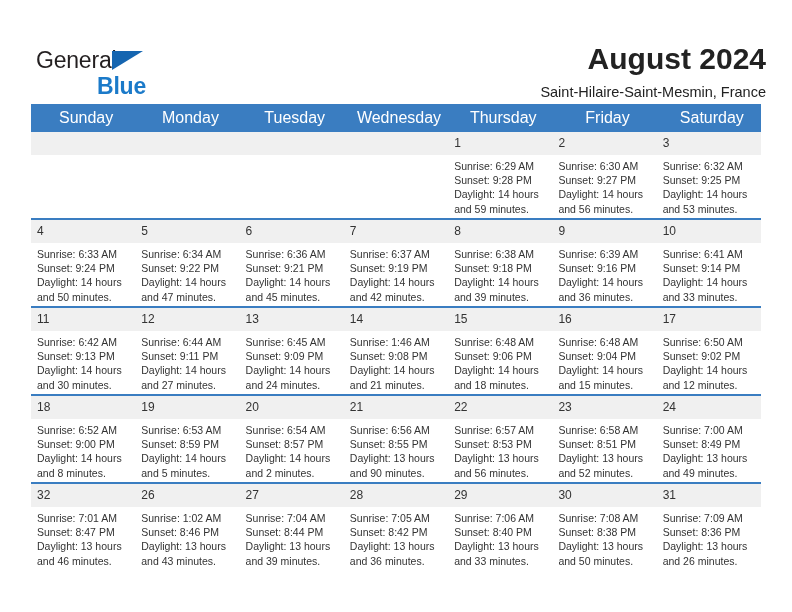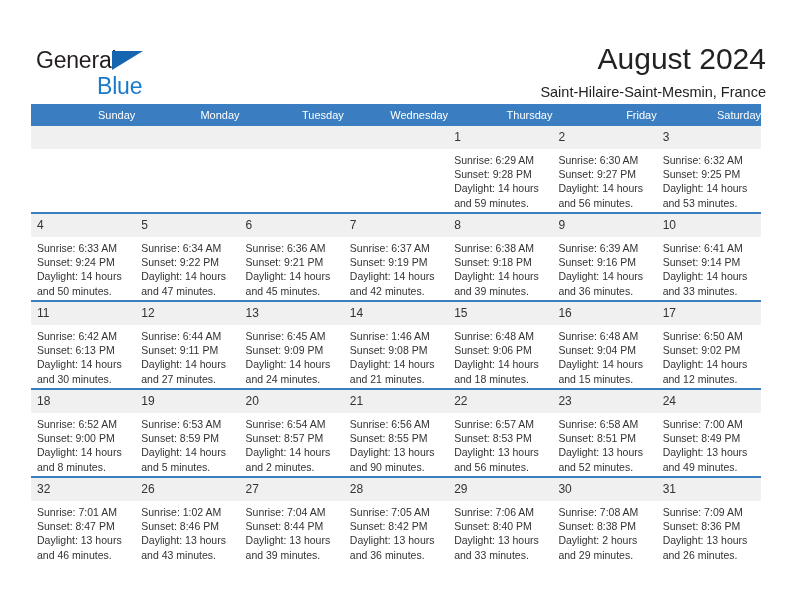--- a/index.html
+++ b/index.html
@@ -57,32 +57,33 @@
     border-bottom: 19px solid transparent;
   }
   .brand-line2 {
     font-size: 23px;
     line-height: 23px;
     color: #1b7ac9;
     margin-top: 2px;
     margin-left: 61px;
     letter-spacing: -0.2px;
     white-space: nowrap;
+    font-weight: bold;
   }
   .title-block {
     position: absolute;
     right: 0;
     top: 0;
     text-align: right;
   }
   .cal-title {
     font-size: 30px;
     line-height: 36px;
     color: #222222;
-    font-weight: normal;
+    font-weight: bold;
     white-space: nowrap;
   }
   .cal-subtitle {
     font-size: 14.5px;
     line-height: 20px;
     color: #222222;
     margin-top: 5px;
     white-space: nowrap;
     text-align: right;
   }
@@ -92,23 +93,23 @@
     position: absolute;
     left: 31px;
     top: 104px;
     width: 730px;
     border-collapse: collapse;
     table-layout: fixed;
   }
   .calendar th {
     background: #3a7dc1;
     color: #ffffff;
-    font-size: 11px;
+    font-size: 16px;
     font-weight: normal;
-    text-align: right;
+    text-align: center;
     padding: 5px 0 5px 6px;
     height: 12px;
     border: none;
   }
   .calendar td {
     vertical-align: top;
     padding: 0;
     border: none;
     border-top: 2px solid #3a7dc1;
     width: 104.28px;
@@ -265,21 +266,21 @@
               <div>Sunset: 9:14 PM</div>
               <div class="wrap">Daylight: 14 hours and 33 minutes.</div>
             </div>
           </td>
         </tr>
         <tr>
           <td>
             <div class="daynum">11</div>
             <div class="cellbody">
               <div>Sunrise: 6:42 AM</div>
-              <div>Sunset: 6:13 PM</div>
+              <div>Sunset: 9:13 PM</div>
               <div class="wrap">Daylight: 14 hours and 30 minutes.</div>
             </div>
           </td>
           <td>
             <div class="daynum">12</div>
             <div class="cellbody">
               <div>Sunrise: 6:44 AM</div>
               <div>Sunset: 9:11 PM</div>
               <div class="wrap">Daylight: 14 hours and 27 minutes.</div>
             </div>
@@ -422,21 +423,21 @@
               <div>Sunrise: 7:06 AM</div>
               <div>Sunset: 8:40 PM</div>
               <div class="wrap">Daylight: 13 hours and 33 minutes.</div>
             </div>
           </td>
           <td>
             <div class="daynum">30</div>
             <div class="cellbody">
               <div>Sunrise: 7:08 AM</div>
               <div>Sunset: 8:38 PM</div>
-              <div class="wrap">Daylight: 2 hours and 29 minutes.</div>
+              <div class="wrap">Daylight: 13 hours and 50 minutes.</div>
             </div>
           </td>
           <td>
             <div class="daynum">31</div>
             <div class="cellbody">
               <div>Sunrise: 7:09 AM</div>
               <div>Sunset: 8:36 PM</div>
               <div class="wrap">Daylight: 13 hours and 26 minutes.</div>
             </div>
           </td>

